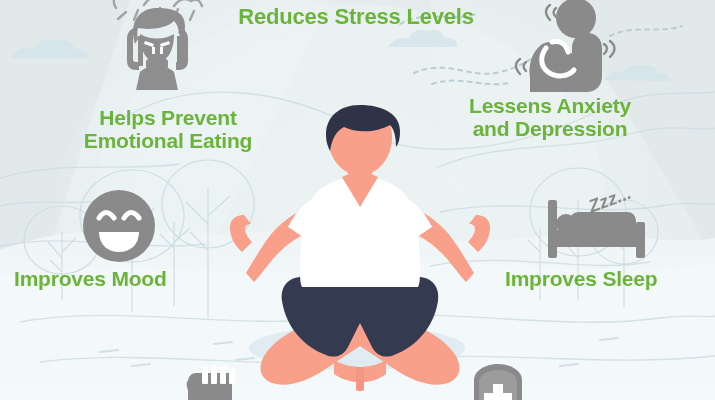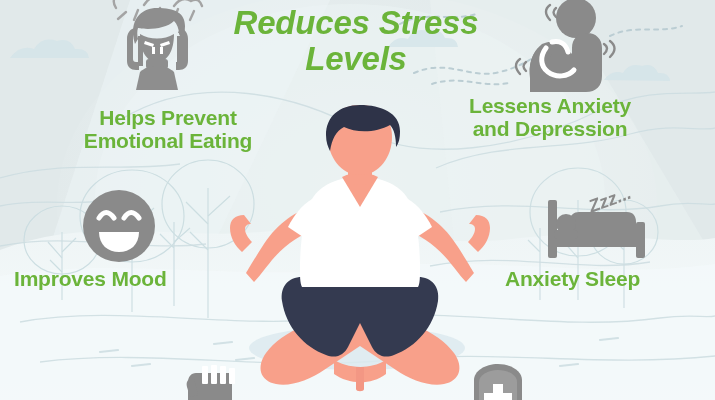--- a/index.html
+++ b/index.html
@@ -16,21 +16,21 @@
   
   .label{
     position:absolute;
     color:#6bb43a;
     font-weight:bold;
     line-height:1.08;
     text-align:center;
     letter-spacing:-0.2px;
     white-space:pre-line;
   }
-  #lbl-stress{left:206px;top:5px;width:300px;font-size:33px;font-style:italic;}
+  #lbl-stress{left:206px;top:5px;width:300px;font-size:22px;}
   #lbl-eating{left:40px;top:95px;width:256px;font-size:21px;margin-top:12px;}
   #lbl-anxiety{left:440px;top:95px;width:220px;font-size:21px;}
   #lbl-mood{left:14px;top:268px;width:200px;font-size:21px;text-align:left;}
   #lbl-sleep{left:505px;top:268px;width:200px;font-size:21px;text-align:left;}
 
   
   .icon{position:absolute;}
   #icon-headache{left:104px;top:-8px;width:106px;height:98px;}
   #icon-anxiety{left:508px;top:-4px;width:112px;height:100px;}
   #icon-mood{left:80px;top:187px;width:78px;height:78px;}
@@ -253,15 +253,15 @@
   <div class="label" id="lbl-stress">Reduces Stress Levels</div>
 
   <div class="label" id="lbl-eating">Helps Prevent
 Emotional Eating</div>
 
   <div class="label" id="lbl-mood">Improves Mood</div>
 
   <div class="label" id="lbl-anxiety">Lessens Anxiety
 and Depression</div>
 
-  <div class="label" id="lbl-sleep">Anxiety Sleep</div>
+  <div class="label" id="lbl-sleep">Improves Sleep</div>
 
 </div>
 
 </body></html>

